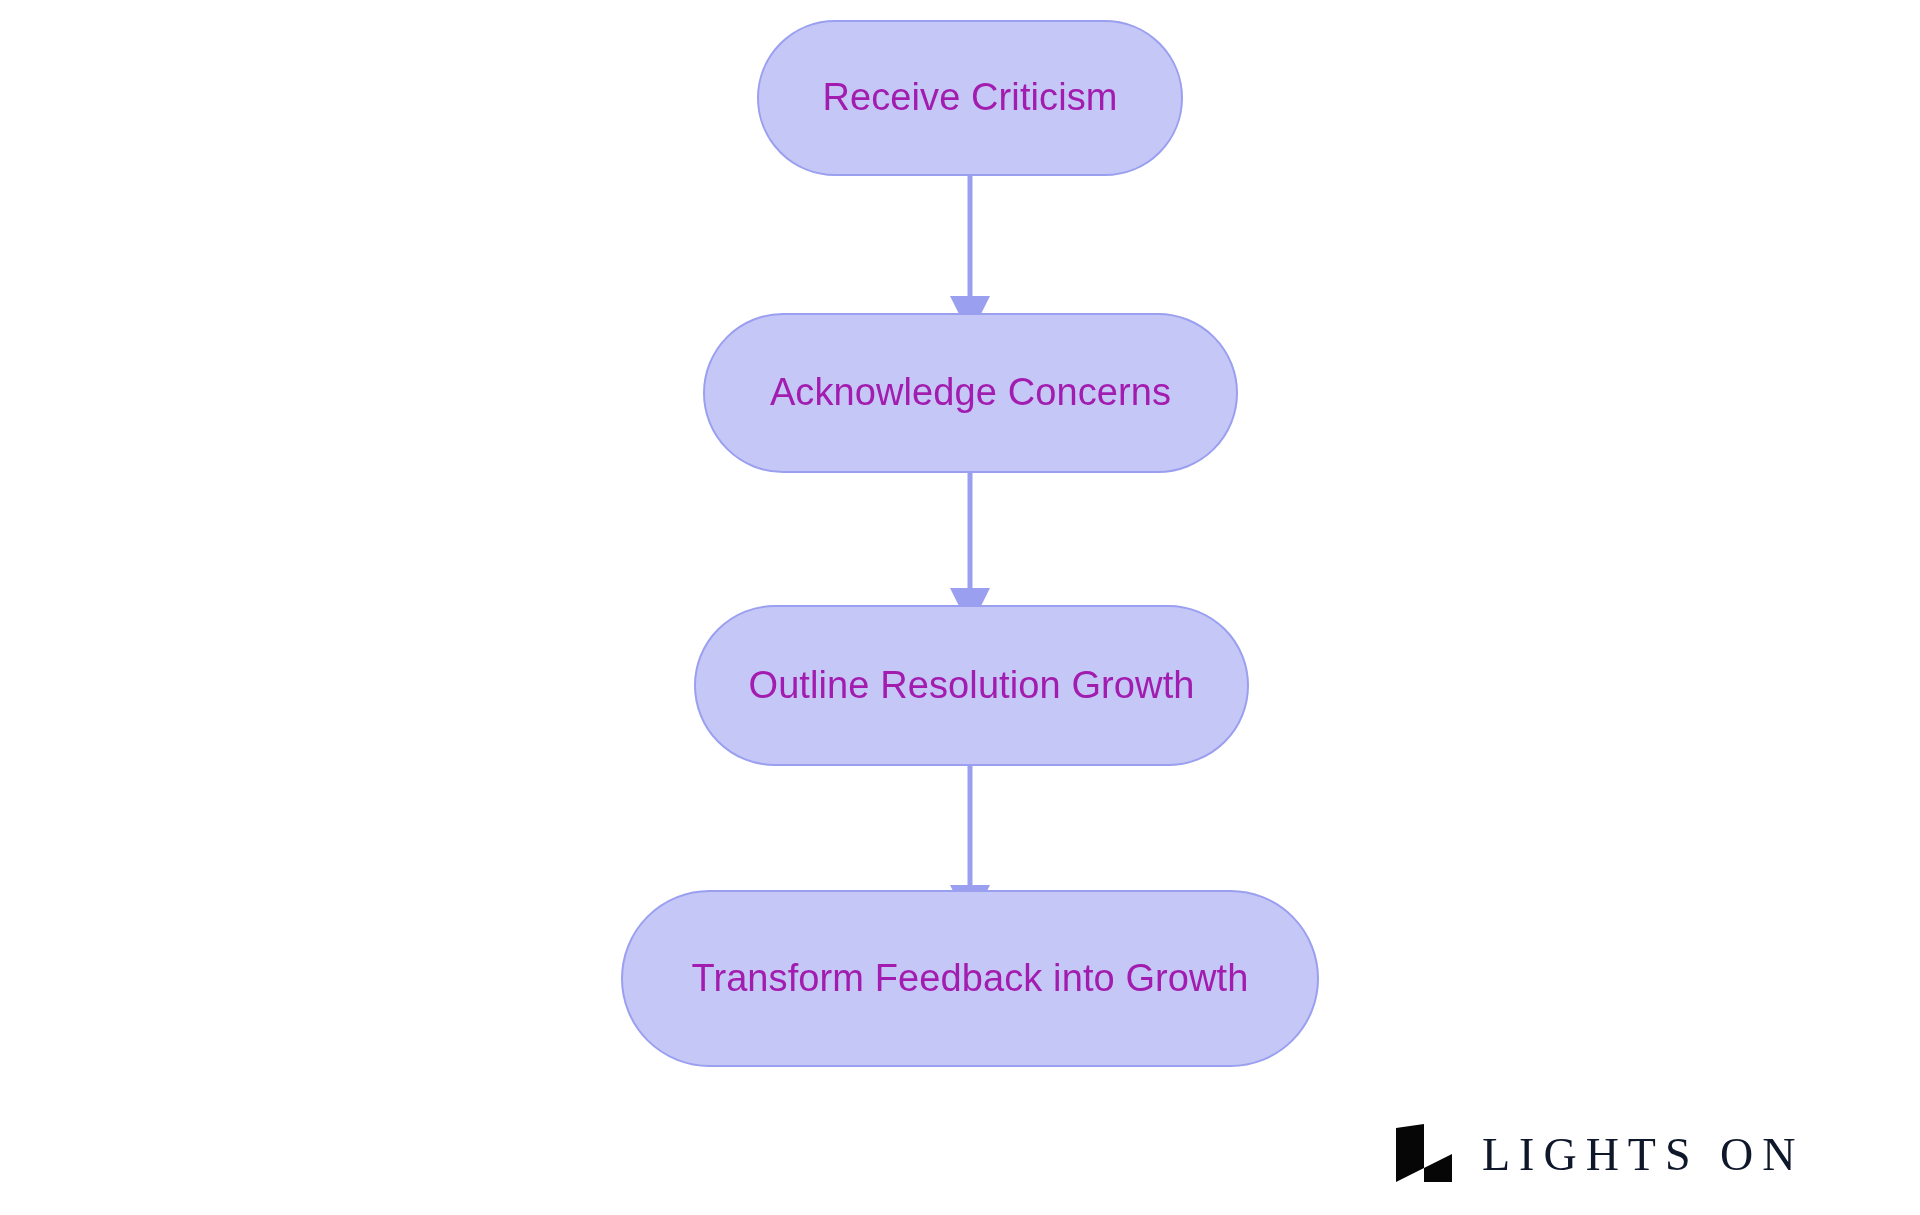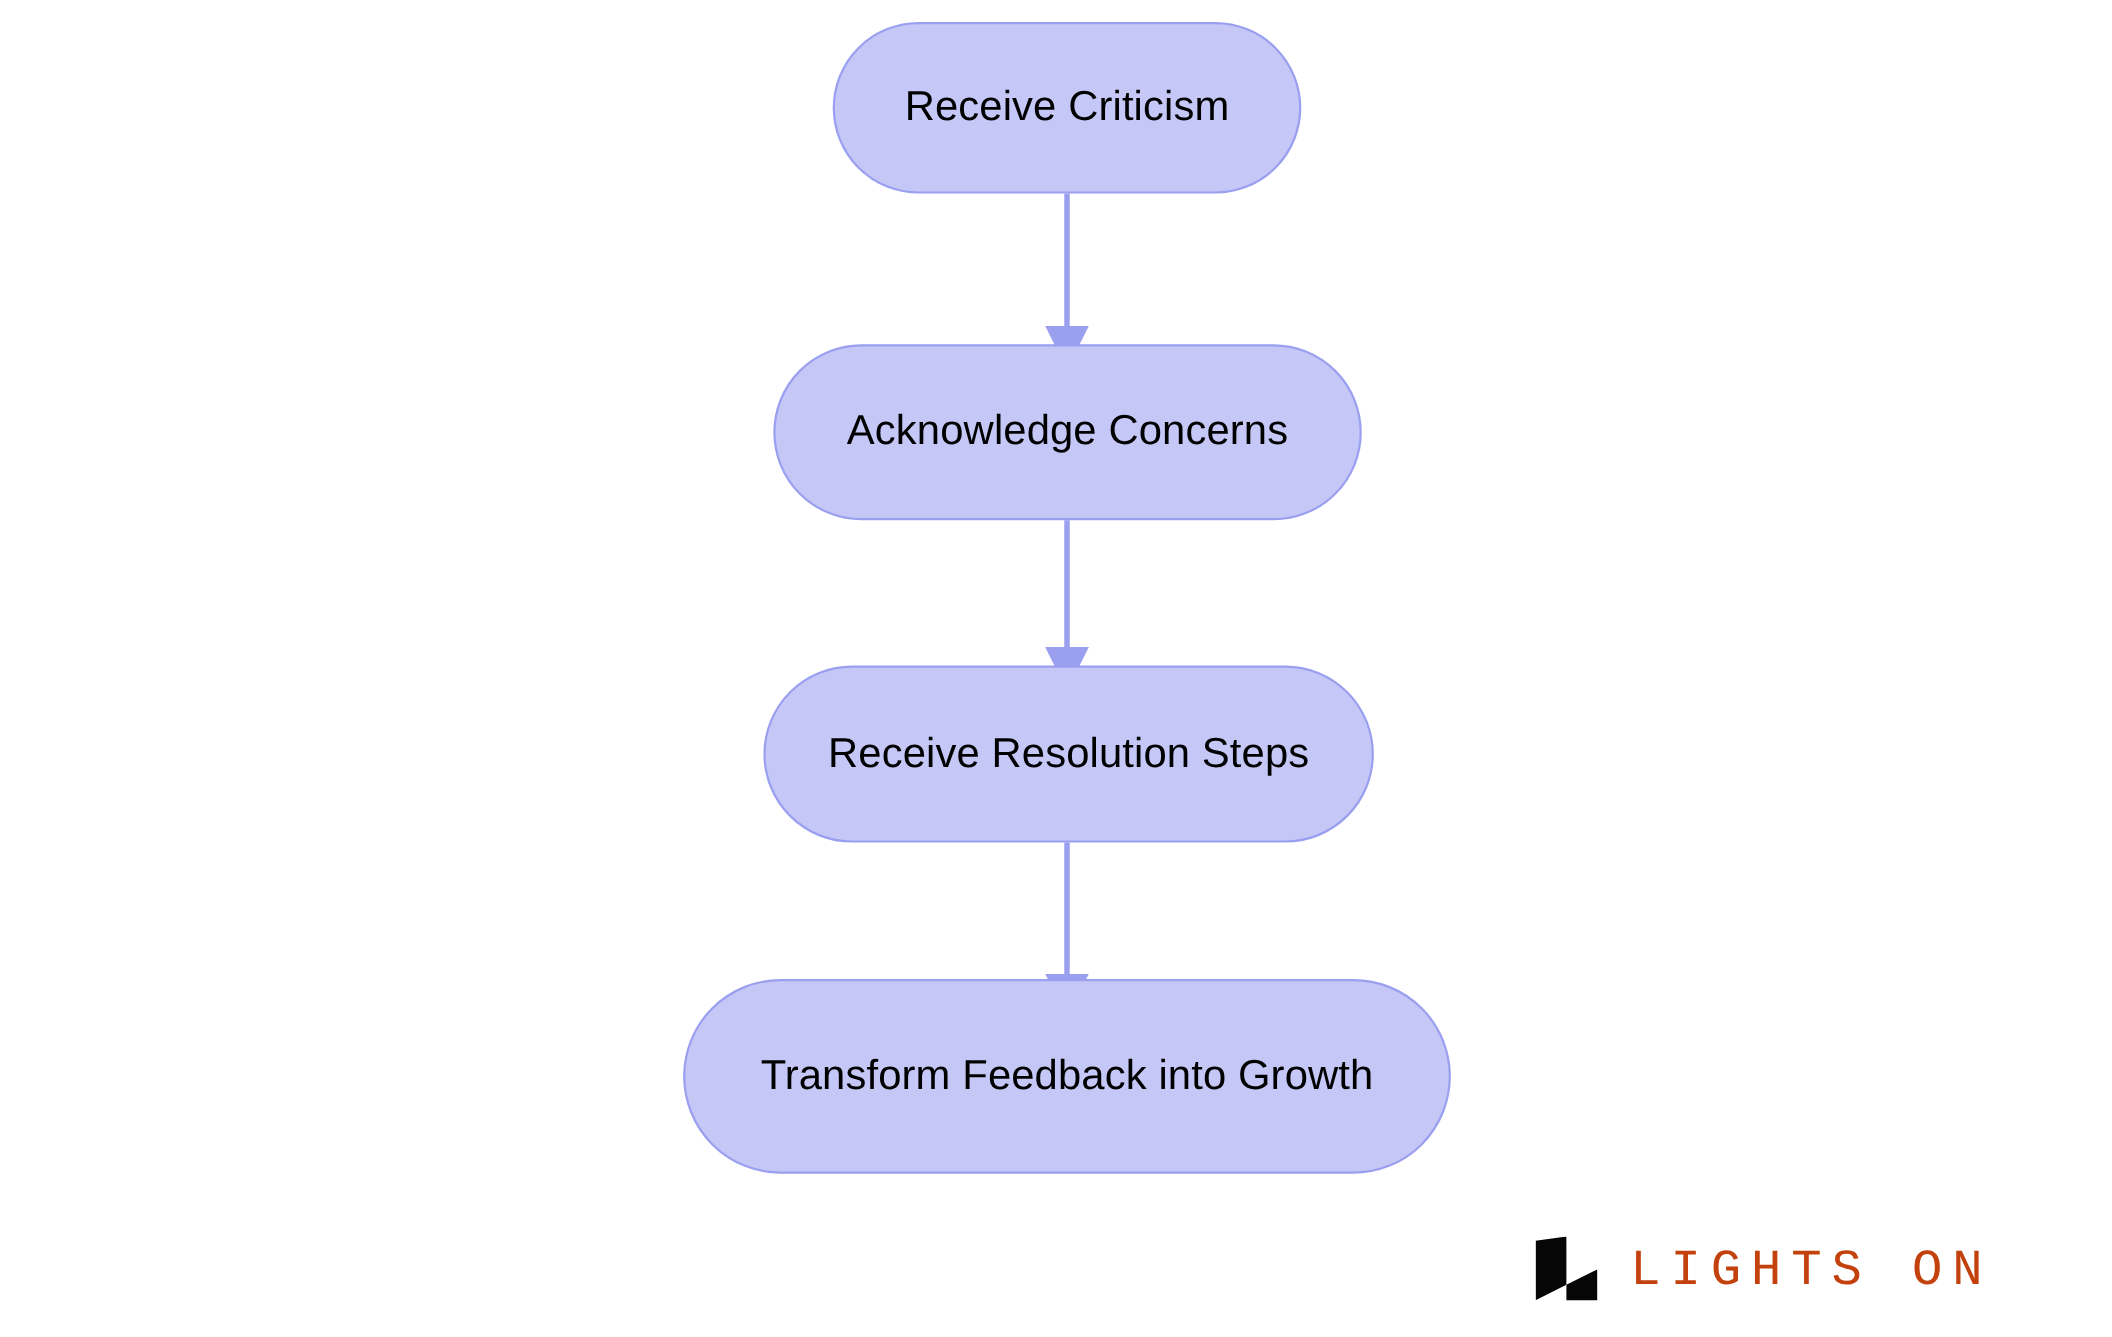--- a/index.html
+++ b/index.html
@@ -39,21 +39,21 @@
     background: #c5c8f7;
     border: 2px solid #9a9ff0;
     border-radius: 999px;
     display: flex;
     align-items: center;
     justify-content: center;
     text-align: center;
   }
 
   .node-label {
-    color: #000000;
+    color: #a21caf;
     font-family: "Liberation Sans", "DejaVu Sans", sans-serif;
     font-size: 38px;
     font-weight: 400;
     letter-spacing: 0.1px;
     line-height: 1.1;
     white-space: nowrap;
   }
 
   
   #node-0 { left: 757px;  top: 20px;   width: 426px; height: 156px; }
@@ -77,22 +77,22 @@
     top: 1120px;
     height: 70px;
     display: flex;
     align-items: center;
     gap: 26px;
   }
   .logo-mark {
     display: block;
   }
   .logo-word {
-    color: #c2410c;
-    font-family: Liberation Mono, monospace;
+    color: #0f172a;
+    font-family: Liberation Serif, serif;
     font-size: 46px;
     font-weight: 400;
     letter-spacing: 9px;
     line-height: 1;
     white-space: nowrap;
   }
 </style>
 </head>
 <body>
 
@@ -113,21 +113,21 @@
 
     <div class="node" id="node-0">
       <span class="node-label">Receive Criticism</span>
     </div>
 
     <div class="node" id="node-1">
       <span class="node-label">Acknowledge Concerns</span>
     </div>
 
     <div class="node" id="node-2">
-      <span class="node-label">Receive Resolution Steps</span>
+      <span class="node-label">Outline Resolution Growth</span>
     </div>
 
     <div class="node" id="node-3">
       <span class="node-label">Transform Feedback into Growth</span>
     </div>
 
   </div>
 
   <div class="logo">
     <svg class="logo-mark" width="60" height="62" viewBox="0 0 60 62" aria-hidden="true">

